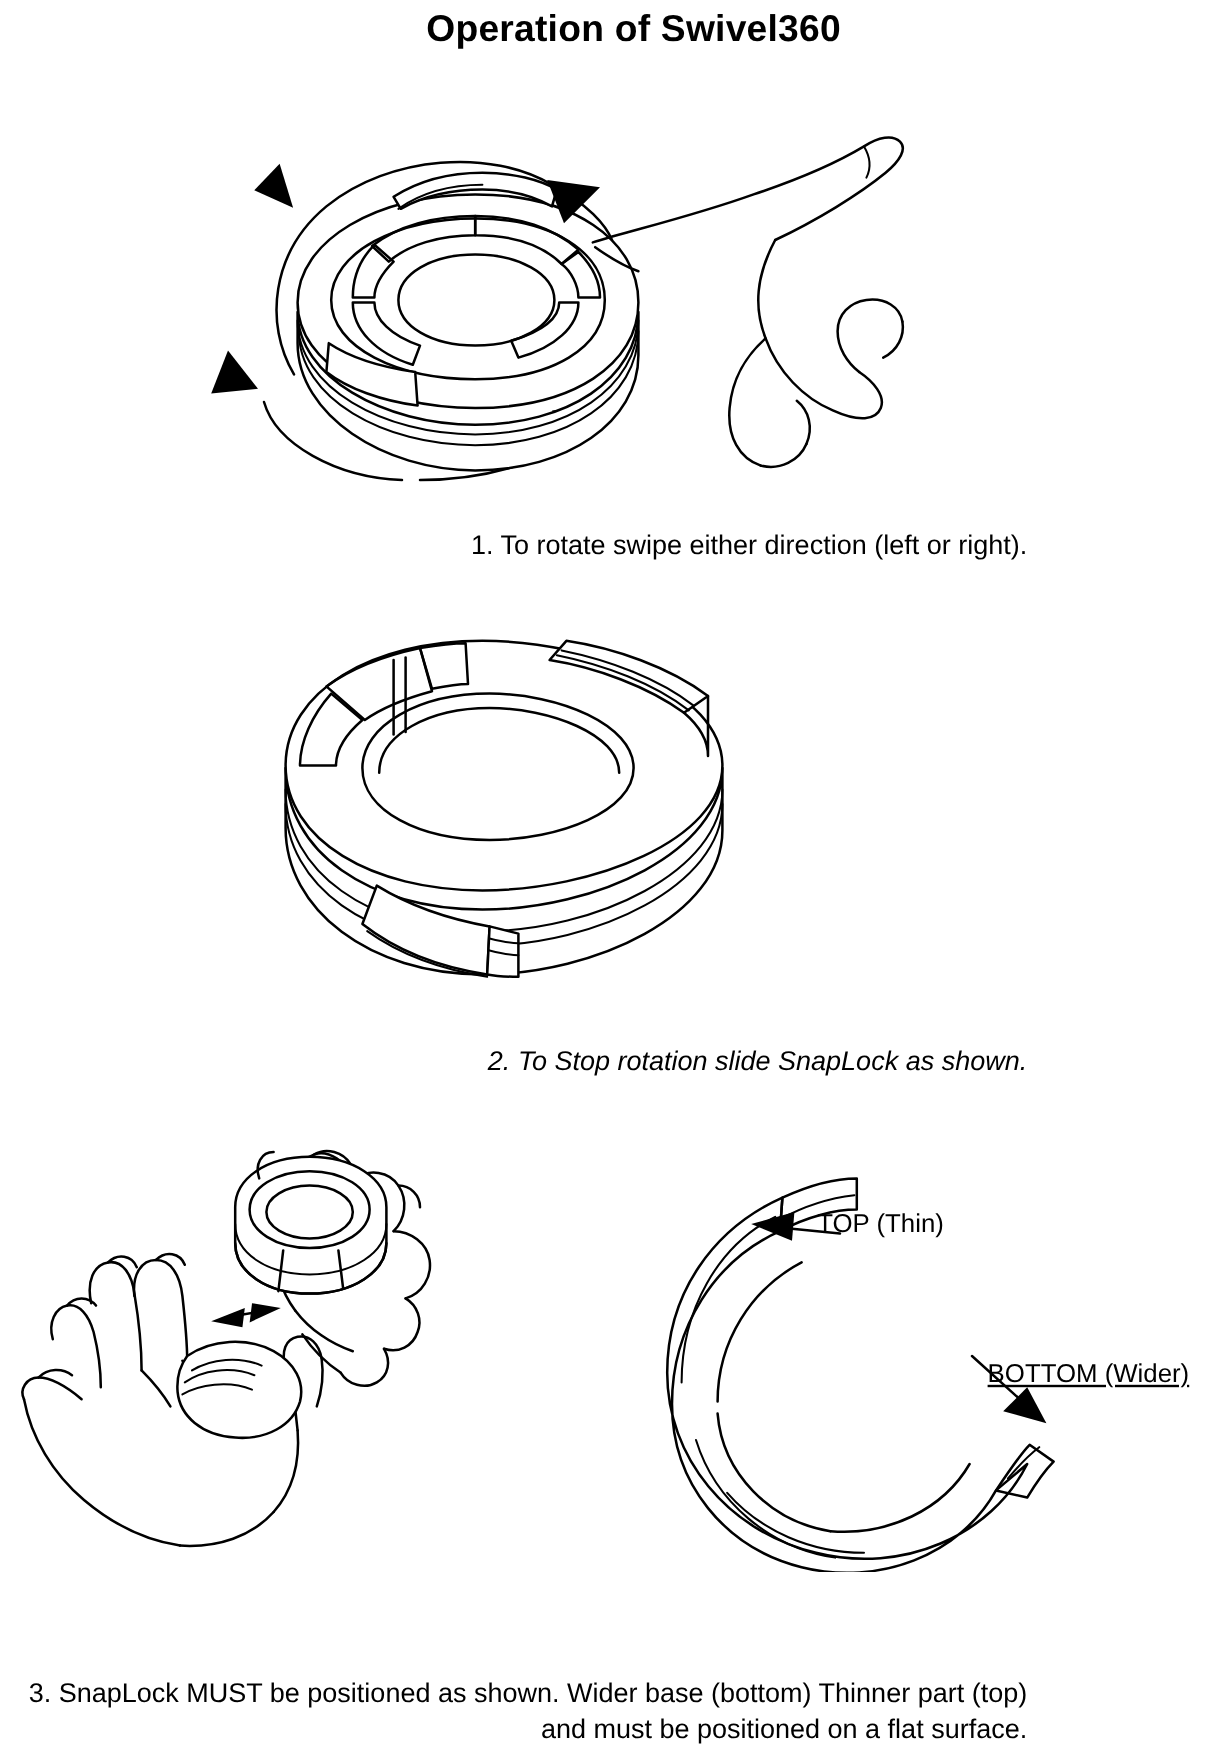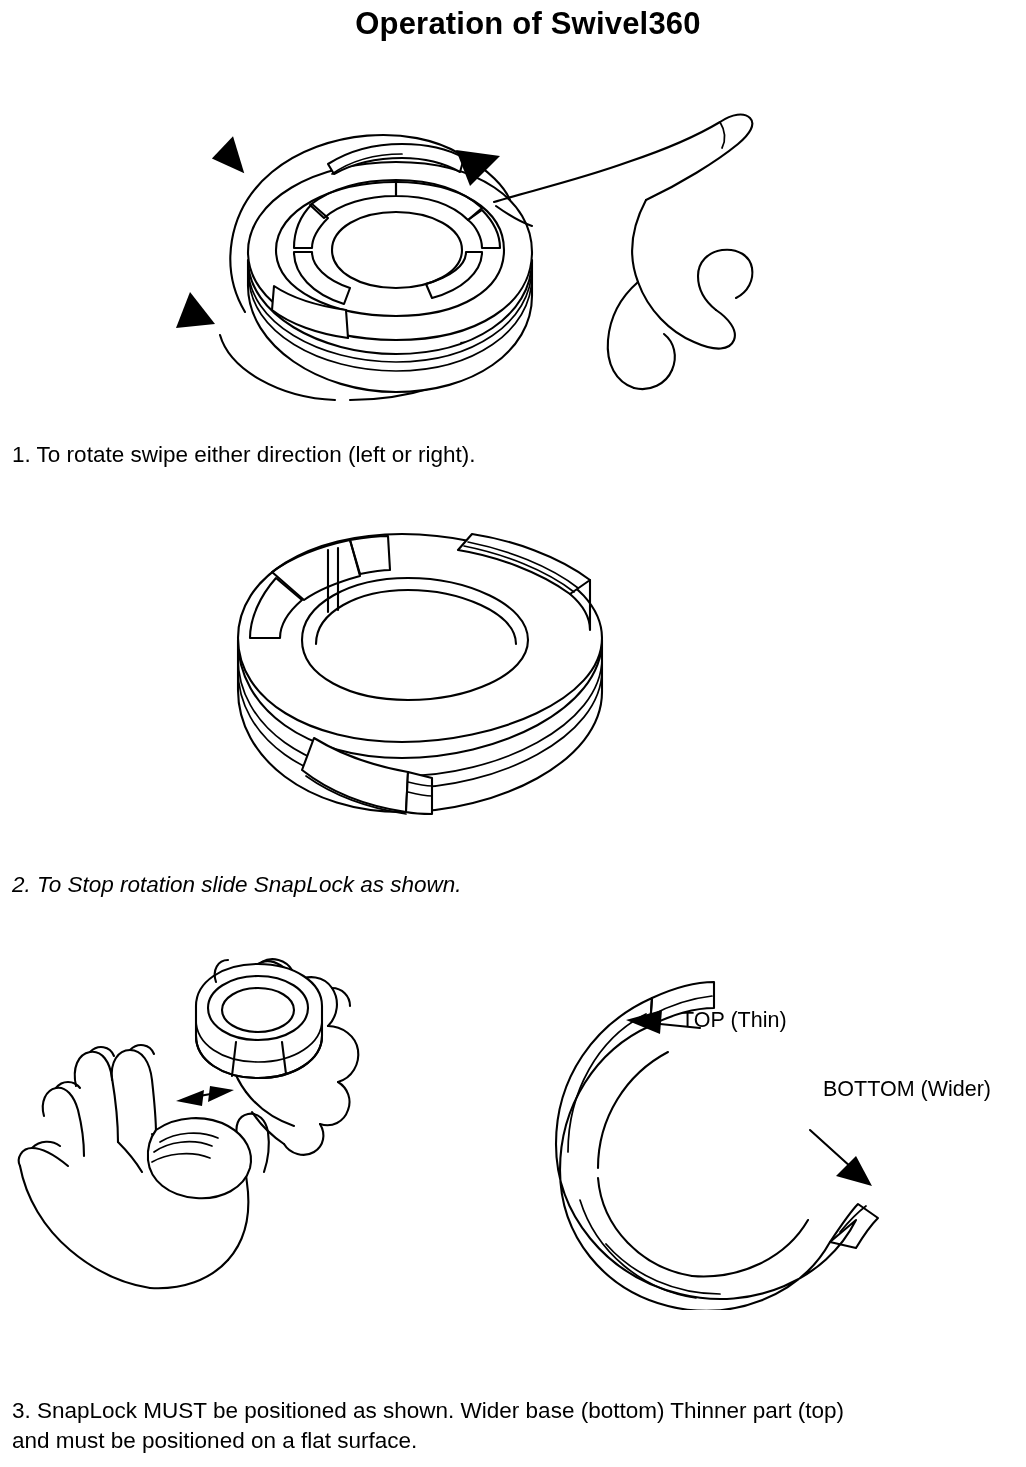--- a/index.html
+++ b/index.html
@@ -27,22 +27,22 @@
     width: 1026px;
     text-align: center;
     font-size: 31px;
     font-weight: bold;
     letter-spacing: 0.2px;
     margin-left: 15px;
   }
   .caption {
     position: absolute;
     width: 856px;
-    left: 12px;
-    text-align: left;
+    left: 0;
+    text-align: right;
     font-size: 22.5px;
     line-height: 30px;
   }
   #caption-1 { top: 440px; }
   #caption-2 { top: 870px; font-style: italic; }
   #caption-3 { top: 1396px; }
 
   .fig {
     position: absolute;
   }
@@ -57,21 +57,21 @@
   .fillw { fill: #ffffff; stroke: #000; stroke-width: 2.1; stroke-linejoin: round; stroke-linecap: round; }
   .arrowfill { fill: #000; stroke: none; }
 
   .label {
     position: absolute;
     font-size: 21.5px;
     white-space: nowrap;
     text-align: right;
   }
   #label-top { top: 1008px; left: 681px; }
-  #label-bottom { top: 1077px; left: 823px; }
+  #label-bottom { top: 1133px; left: 823px; text-decoration: underline; }
 </style>
 </head>
 <body>
 
 <div class="page">
 
   <div class="title">Operation of Swivel360</div>
 
   <div class="fig" id="figure-1">
     <svg width="640" height="330" viewBox="0 0 640 330" xmlns="http://www.w3.org/2000/svg">

